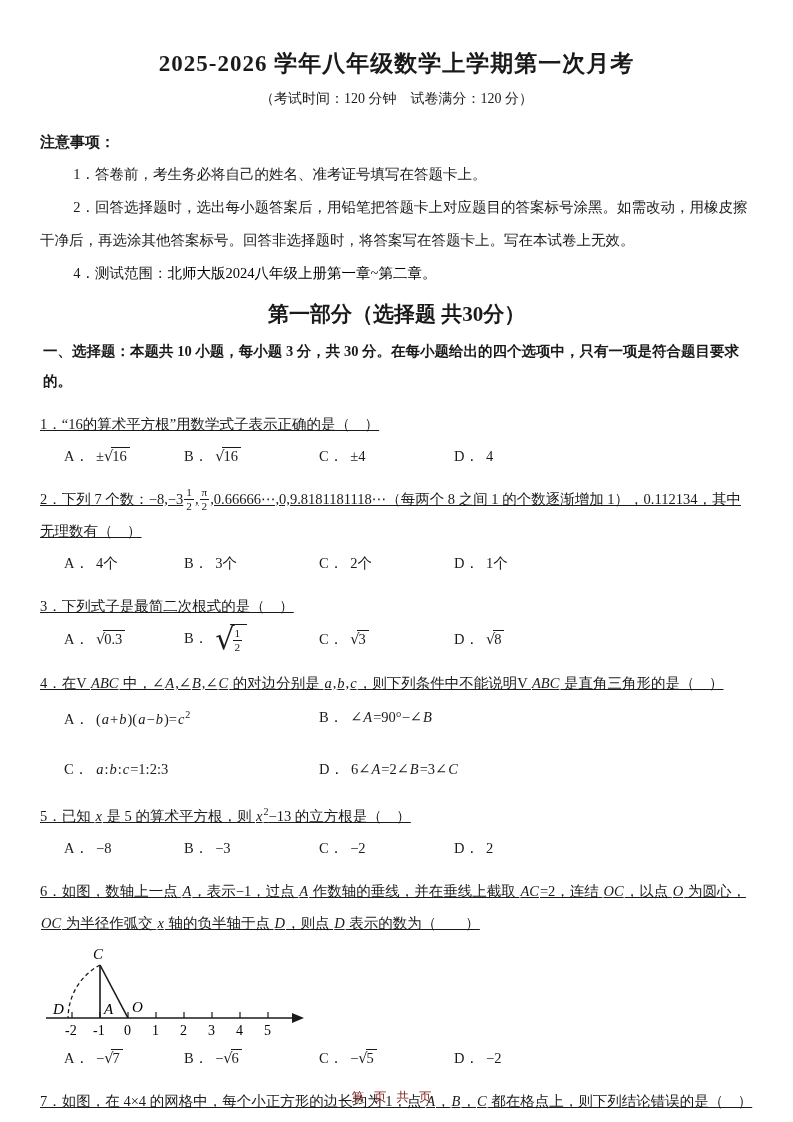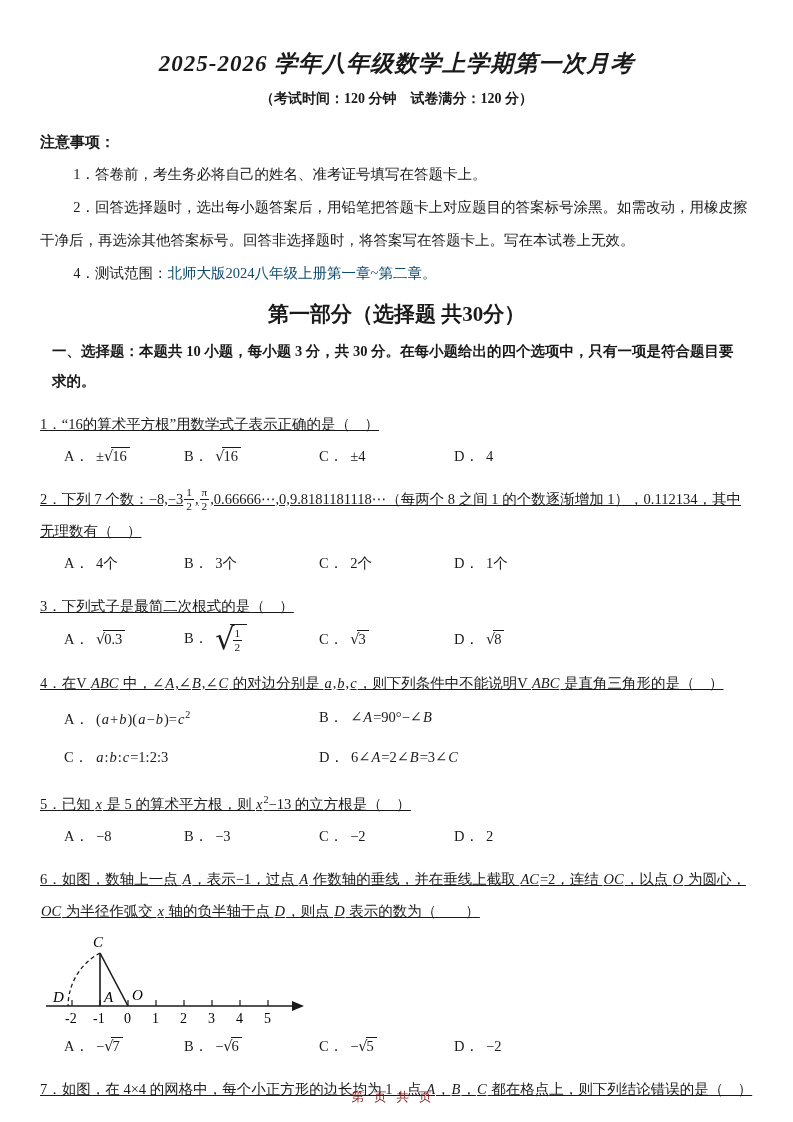--- a/index.html
+++ b/index.html
@@ -7,32 +7,32 @@
     position:relative;
     width:793px;height:1122px;
     box-sizing:border-box;
     padding:0 40px;
     overflow:hidden;
     background:#ffffff;
     color:#1a1a1a;
     font-family:"Liberation Serif","DejaVu Serif","DejaVu Sans",serif;
     font-size:14.5px;
   }
-  .title{margin:0;padding-top:48px;font-size:23px;font-weight:700;text-align:center;letter-spacing:1px;font-style:italic;}
-  .subtitle{margin-top:11px;font-size:14px;text-align:center;font-weight:bold;}
+  .title{margin:0;padding-top:48px;font-size:23px;font-weight:700;text-align:center;letter-spacing:1px;}
+  .subtitle{margin-top:11px;font-size:14px;text-align:center;}
   .notice{margin-top:18px;}
   .notice-head{font-weight:700;font-size:15px;margin:0;line-height:32px;}
   .nitem{margin:0;line-height:33px;text-indent:2.3em;}
-  .red{color:#0c4a6e;}
+  .red{color:#000000;}
   .part-head{margin:8px 0 0;font-size:21px;font-weight:700;text-align:center;line-height:32px;}
-  .intro{font-weight:700;margin:6px 12px 0;line-height:30px;}
+  .intro{font-weight:700;margin:6px 3px 0;line-height:30px;}
   .stem{margin:12px 0 0;line-height:32px;text-decoration:underline;}
   .opts{margin:1px 0 3px;padding-left:24px;display:grid;align-items:center;}
   .cols4{grid-template-columns:120px 135px 135px 1fr;}
-  .cols2{grid-template-columns:255px 1fr;row-gap:8px;}
+  .cols2{grid-template-columns:255px 1fr;row-gap:20px;}
   .opt{line-height:30px;white-space:nowrap;}
   .olabel{margin-right:7px;}
   .var{font-style:italic;font-family:"Liberation Serif",serif;padding:0 1px;}
   sup{font-size:0.7em;}
   .frac{display:inline-flex;flex-direction:column;align-items:center;vertical-align:middle;
         font-size:0.78em;line-height:1.15;padding:0 1px;position:relative;top:-1px;}
   .frac .num{border-bottom:1px solid currentColor;padding:0 2px;}
   .frac .den{padding:0 2px;}
   .sqrt{display:inline-block;white-space:nowrap;line-height:1.1;}
   .sqrt .sign{display:inline-block;font-family:"DejaVu Sans",sans-serif;}

